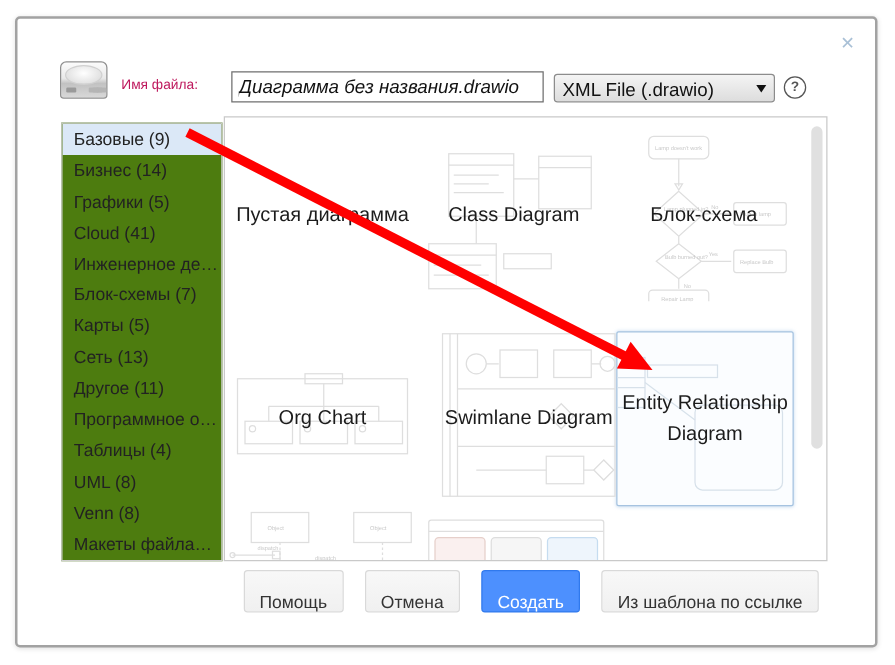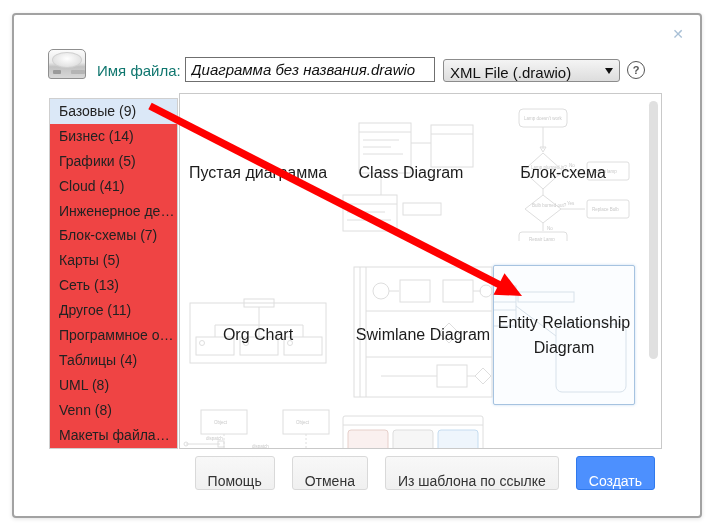--- a/index.html
+++ b/index.html
@@ -25,21 +25,21 @@
   .disk-icon::before{
     content:"";position:absolute;left:3px;top:2px;right:3px;height:14px;
     border-radius:50%;background:radial-gradient(ellipse at 50% 40%,#ffffff 0%,#e2e2e2 70%,#cfcfcf 100%);
     border:1px solid #d0d0d0;
   }
   .disk-icon::after{
     content:"";position:absolute;left:4px;bottom:4px;width:8px;height:4px;
     background:#9a9a9a;border-radius:1px;
     box-shadow:18px 0 0 #b5b5b5,21px 0 0 #b5b5b5,24px 0 0 #b5b5b5;
   }
-  .file-label{position:absolute;left:83px;top:47px;font-size:15px;color:#0f766e;}
+  .file-label{position:absolute;left:83px;top:47px;font-size:11px;color:#be185d;}
   .file-input{
     position:absolute;left:171px;top:42px;width:250px;height:25px;box-sizing:border-box;
     border:1px solid #6f6f6f;border-radius:0;font-size:15px;padding:1px 5px;
     font-family:"Liberation Sans","DejaVu Sans",sans-serif;color:#111;background:#fff;font-style:italic;
   }
   .select-wrap{position:absolute;left:429px;top:44px;width:177px;height:23px;}
   .file-select{
     width:100%;height:100%;box-sizing:border-box;-webkit-appearance:none;appearance:none;
     border:1px solid #8c8c8c;border-radius:3px;background:linear-gradient(#f4f4f4,#dddddd);
     font-size:15px;padding:4px 20px 0 6px;color:#111;
@@ -51,21 +51,21 @@
     border-top:6px solid #111;
   }
   .help-circle{
     position:absolute;left:613px;top:46px;width:16px;height:16px;border-radius:50%;
     border:1.5px solid #555;color:#555;font-size:11px;font-weight:bold;
     text-align:center;line-height:16px;cursor:pointer;background:#fff;box-sizing:content-box;
   }
   
   .sidebar{
     position:absolute;left:35px;top:83px;width:129px;height:351px;box-sizing:border-box;
-    border:1px solid #cfcfcf;background:#ef4444;overflow:hidden;
+    border:1px solid #cfcfcf;background:#4d7c0f;overflow:hidden;
   }
   .cat{
     height:24.9px;line-height:24.9px;padding:0 0 0 9px;font-size:14px;color:#222;
     white-space:nowrap;overflow:hidden;cursor:pointer;
   }
   .cat.selected{background:#dbe8f7;}
   
   .panel{
     position:absolute;left:165px;top:78px;width:483px;height:356px;box-sizing:border-box;
     border:1px solid #c9c9c9;background:#fff;overflow:hidden;
@@ -268,22 +268,22 @@
       <rect x="213" y="36" width="40" height="26" rx="3" fill="#f6f6f6" stroke="#dddddd"></rect>
       <rect x="258" y="36" width="40" height="26" rx="3" fill="#eef5fc" stroke="#c5dcf0"></rect>
     </svg>
 
     <div class="scroll-thumb"></div>
   </div>
 
   <div class="footer">
     <button class="btn">Помощь</button>
     <button class="btn">Отмена</button>
+    <button class="btn primary">Создать</button>
     <button class="btn">Из шаблона по ссылке</button>
-    <button class="btn primary">Создать</button>
   </div>
 
 </div>
 
 <svg class="arrow-svg" width="716" height="532" viewBox="0 0 716 532">
   <line x1="150" y1="106" x2="500" y2="285" stroke="#ff0000" stroke-width="7.5"></line>
   <polygon points="522,296 493.5,294.7 504.5,273.3" fill="#ff0000"></polygon>
 </svg>
 
 </body></html>

